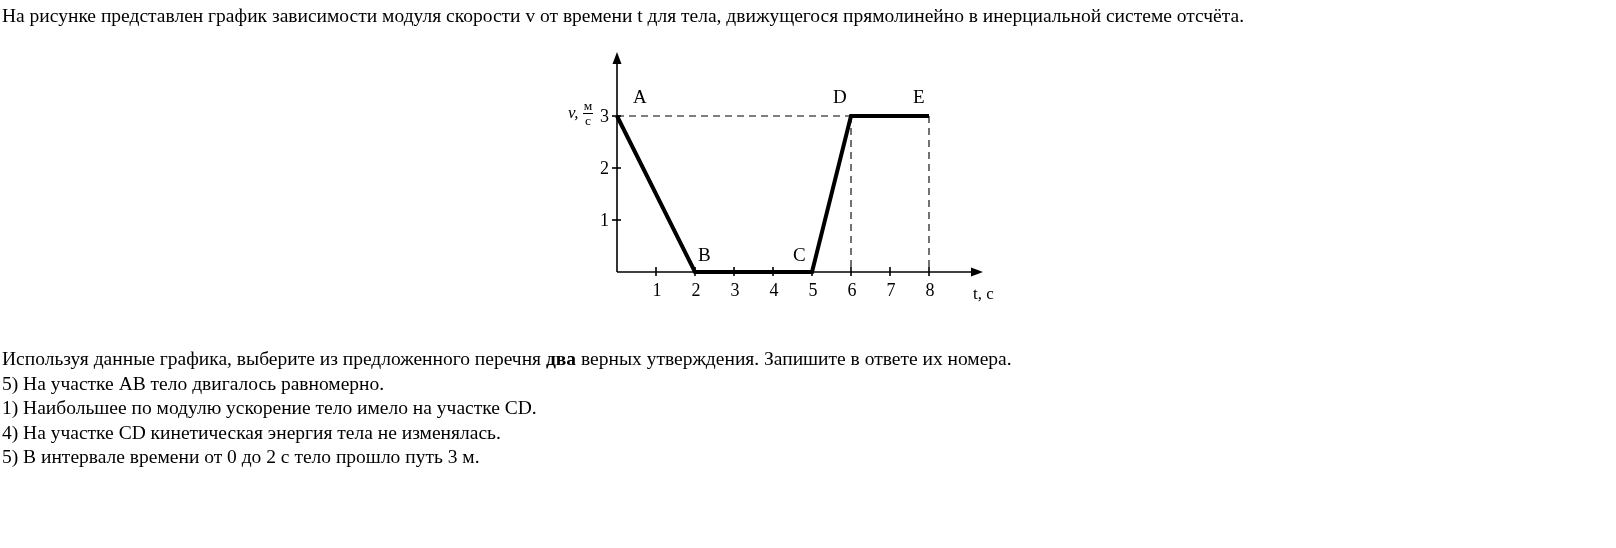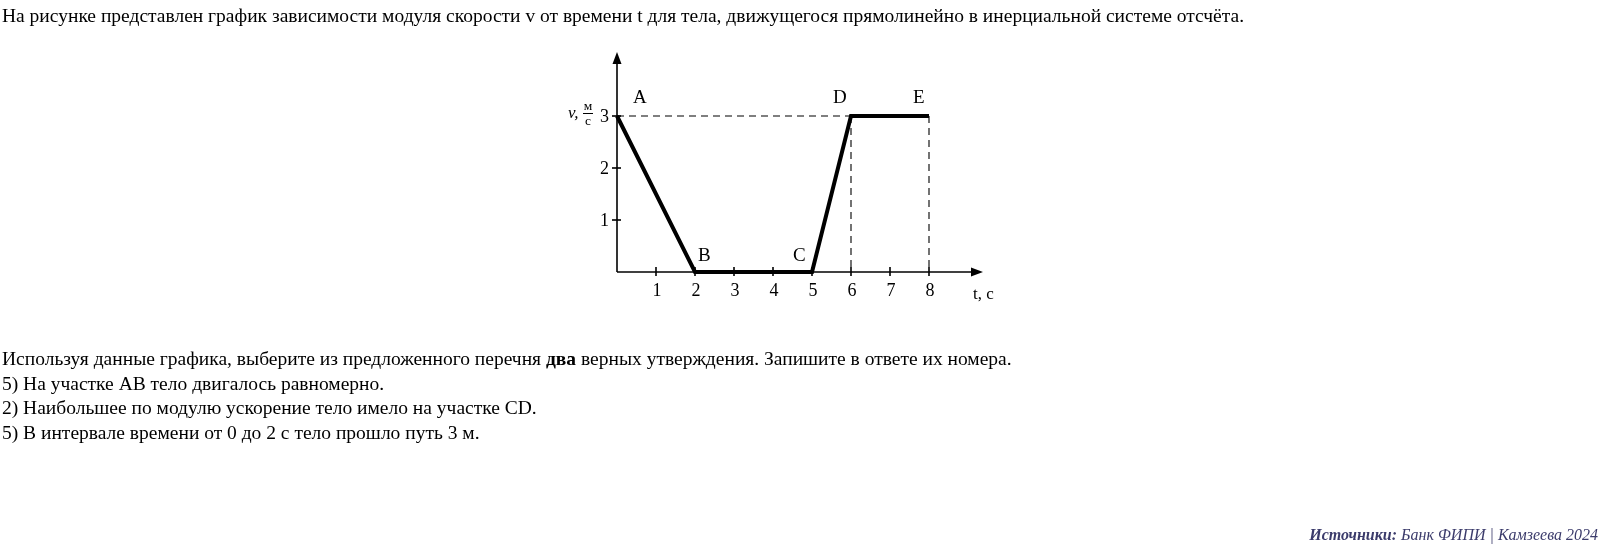--- a/index.html
+++ b/index.html
@@ -183,22 +183,20 @@
       <line x1="374" y1="72" x2="374" y2="228" stroke="#000" stroke-width="1.1" stroke-dasharray="7,5"></line>
 
       <polyline points="62,72 140,228 257,228 296,72 374,72" fill="none" stroke="#000" stroke-width="4" stroke-linejoin="miter" stroke-linecap="butt"></polyline>
     </svg>
   </div>
 
   <div class="questions">
     <div class="lead"><span>Используя данные графика, выберите из предложенного перечня </span><b>два</b><span> верных утверждения. Запишите в ответе их номера.</span></div>
     <ol>
       <li>5) На участке АВ тело двигалось равномерно.</li>
-      <li>2) Наибольшее по модулю ускорение тело имело на участке СD.</li>
+      <li>1) Наибольшее по модулю ускорение тело имело на участке СD.</li>
+      <li>4) На участке СD кинетическая энергия тела не изменялась.</li>
       <li>5) В интервале времени от 0 до 2 с тело прошло путь 3 м.</li>
     </ol>
   </div>
 
-  <div class="source">
-    <span class="src-label">Источники:</span><span> Банк ФИПИ | Камзеева 2024</span>
-  </div>
 
 </div>
 
 </body></html>

